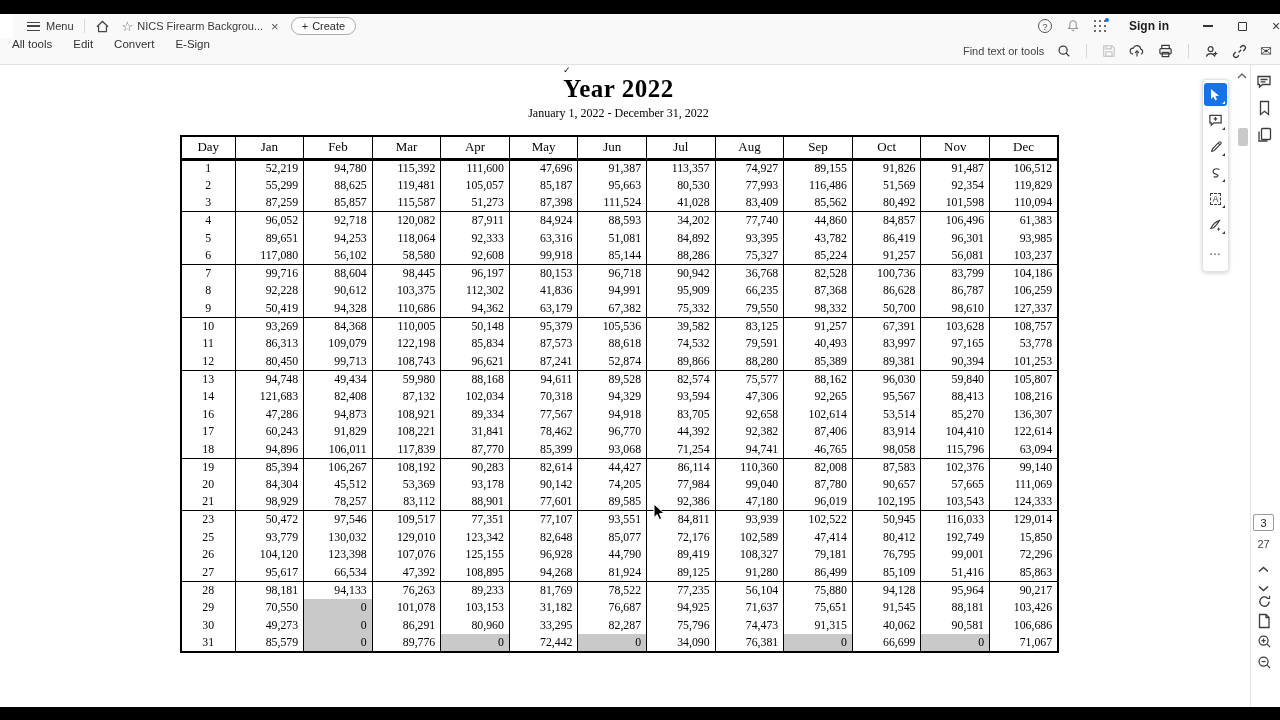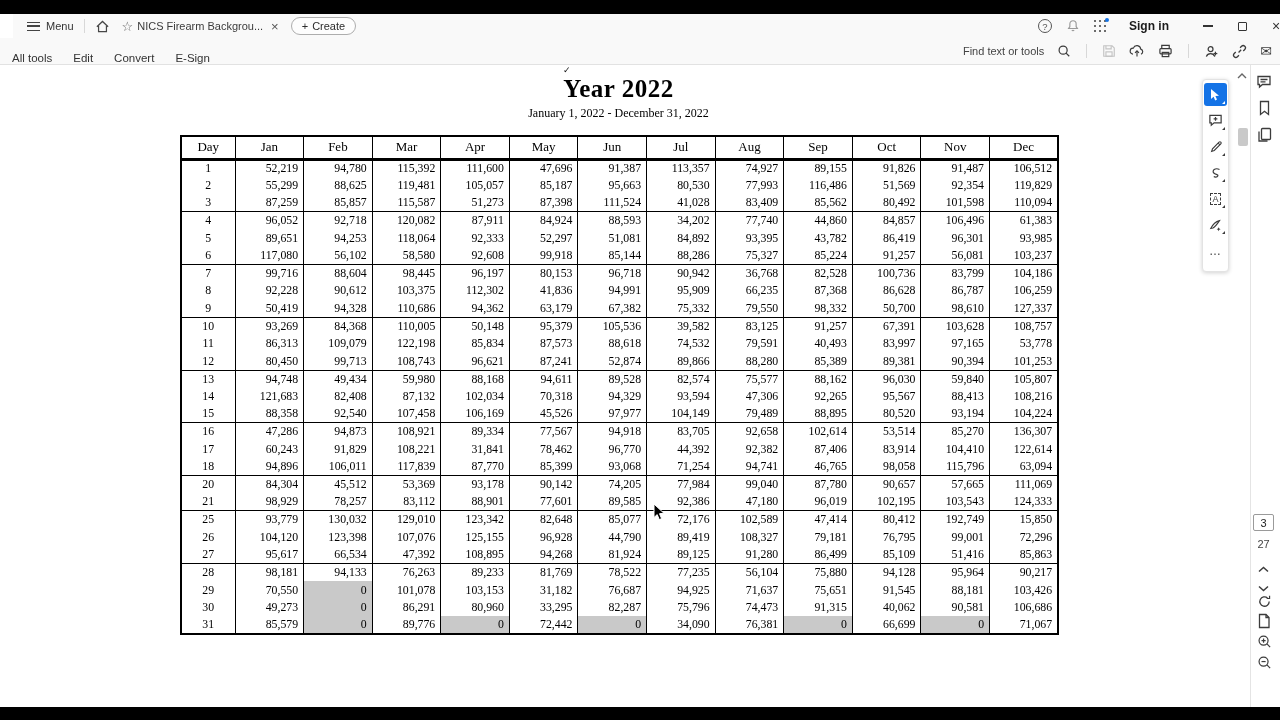--- a/index.html
+++ b/index.html
@@ -33,21 +33,21 @@
   .grid-dots .blue { background:#1473e6; width:4.5px; height:4.5px; right:-2px; top:-2px; }
   .signin { font-size:12px; font-weight:bold; color:#1b1b1b; margin:0 22px 0 8px; }
   .winctl { display:flex; align-items:center; }
   .winbtn { width:34px; height:24px; display:flex; align-items:center; justify-content:center; color:#333; }
   .min-glyph { width:10px; height:1.4px; background:#333; }
   .max-glyph { width:9px; height:9px; border:1.3px solid #333; border-radius:1px; }
   .x-glyph { font-size:14px; color:#333; }
 
   
   .toolbar { position:absolute; top:38px; left:0; width:1280px; height:27px; background:#f9f9f9;
-             border-bottom:1px solid #e2e2e2; display:flex; align-items:flex-end; }
+             border-bottom:1px solid #e2e2e2; display:flex; align-items:flex-start; }
   .tool-tab { font-size:11.5px; color:#333; margin-left:21px; }
   .tool-tab:first-child { margin-left:12px; }
   .toolbar-right { position:absolute; right:8px; top:0; height:26px; display:flex; align-items:center; gap:13px; }
   .find-label { font-size:11px; color:#444; }
   svg.ic { display:block; }
 
   
   .content { position:absolute; top:65px; left:0; width:1250px; height:642px; background:#fff; }
   .tickmark { position:absolute; left:563px; top:0px; font-size:9px; color:#111; }
   .doc-head { position:absolute; left:180px; top:10px; width:877px; text-align:center;
@@ -308,21 +308,21 @@
             <td class="">84,857</td>
             <td class="">106,496</td>
             <td class="">61,383</td>
           </tr>
           <tr>
             <td class="day">5</td>
             <td class="">89,651</td>
             <td class="">94,253</td>
             <td class="">118,064</td>
             <td class="">92,333</td>
-            <td class="">52,297</td>
+            <td class="">63,316</td>
             <td class="">51,081</td>
             <td class="">84,892</td>
             <td class="">93,395</td>
             <td class="">43,782</td>
             <td class="">86,419</td>
             <td class="">96,301</td>
             <td class="">93,985</td>
           </tr>
           <tr class="grp">
             <td class="day">6</td>
@@ -452,35 +452,20 @@
             <td class="">102,034</td>
             <td class="">70,318</td>
             <td class="">94,329</td>
             <td class="">93,594</td>
             <td class="">47,306</td>
             <td class="">92,265</td>
             <td class="">95,567</td>
             <td class="">88,413</td>
             <td class="">108,216</td>
           </tr>
-          <tr class="grp">
-            <td class="day">15</td>
-            <td class="">88,358</td>
-            <td class="">92,540</td>
-            <td class="">107,458</td>
-            <td class="">106,169</td>
-            <td class="">45,526</td>
-            <td class="">97,977</td>
-            <td class="">104,149</td>
-            <td class="">79,489</td>
-            <td class="">88,895</td>
-            <td class="">80,520</td>
-            <td class="">93,194</td>
-            <td class="">104,224</td>
-          </tr>
           <tr>
             <td class="day">16</td>
             <td class="">47,286</td>
             <td class="">94,873</td>
             <td class="">108,921</td>
             <td class="">89,334</td>
             <td class="">77,567</td>
             <td class="">94,918</td>
             <td class="">83,705</td>
             <td class="">92,658</td>
@@ -513,20 +498,35 @@
             <td class="">85,399</td>
             <td class="">93,068</td>
             <td class="">71,254</td>
             <td class="">94,741</td>
             <td class="">46,765</td>
             <td class="">98,058</td>
             <td class="">115,796</td>
             <td class="">63,094</td>
           </tr>
           <tr>
+            <td class="day">19</td>
+            <td class="">85,394</td>
+            <td class="">106,267</td>
+            <td class="">108,192</td>
+            <td class="">90,283</td>
+            <td class="">82,614</td>
+            <td class="">44,427</td>
+            <td class="">86,114</td>
+            <td class="">110,360</td>
+            <td class="">82,008</td>
+            <td class="">87,583</td>
+            <td class="">102,376</td>
+            <td class="">99,140</td>
+          </tr>
+          <tr>
             <td class="day">20</td>
             <td class="">84,304</td>
             <td class="">45,512</td>
             <td class="">53,369</td>
             <td class="">93,178</td>
             <td class="">90,142</td>
             <td class="">74,205</td>
             <td class="">77,984</td>
             <td class="">99,040</td>
             <td class="">87,780</td>
@@ -543,20 +543,35 @@
             <td class="">77,601</td>
             <td class="">89,585</td>
             <td class="">92,386</td>
             <td class="">47,180</td>
             <td class="">96,019</td>
             <td class="">102,195</td>
             <td class="">103,543</td>
             <td class="">124,333</td>
           </tr>
           <tr>
+            <td class="day">23</td>
+            <td class="">50,472</td>
+            <td class="">97,546</td>
+            <td class="">109,517</td>
+            <td class="">77,351</td>
+            <td class="">77,107</td>
+            <td class="">93,551</td>
+            <td class="">84,811</td>
+            <td class="">93,939</td>
+            <td class="">102,522</td>
+            <td class="">50,945</td>
+            <td class="">116,033</td>
+            <td class="">129,014</td>
+          </tr>
+          <tr>
             <td class="day">25</td>
             <td class="">93,779</td>
             <td class="">130,032</td>
             <td class="">129,010</td>
             <td class="">123,342</td>
             <td class="">82,648</td>
             <td class="">85,077</td>
             <td class="">72,176</td>
             <td class="">102,589</td>
             <td class="">47,414</td>

